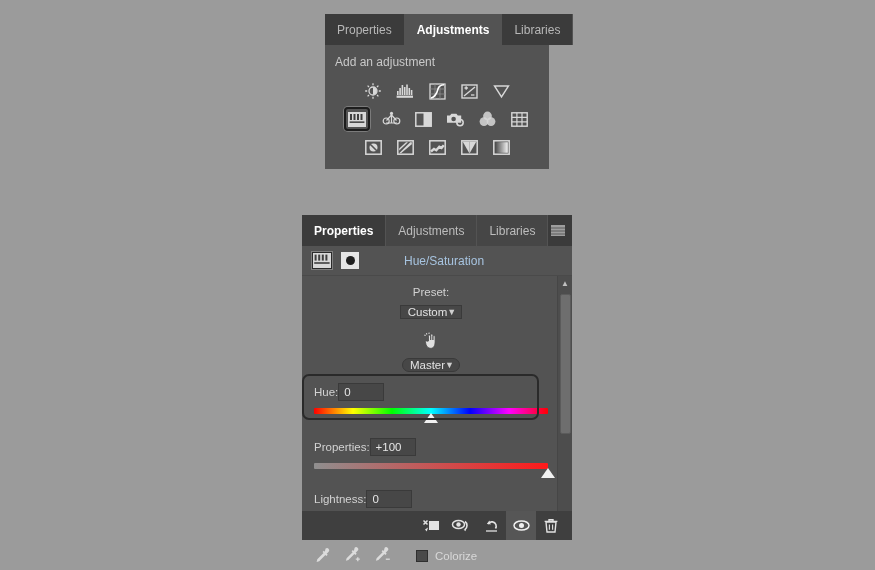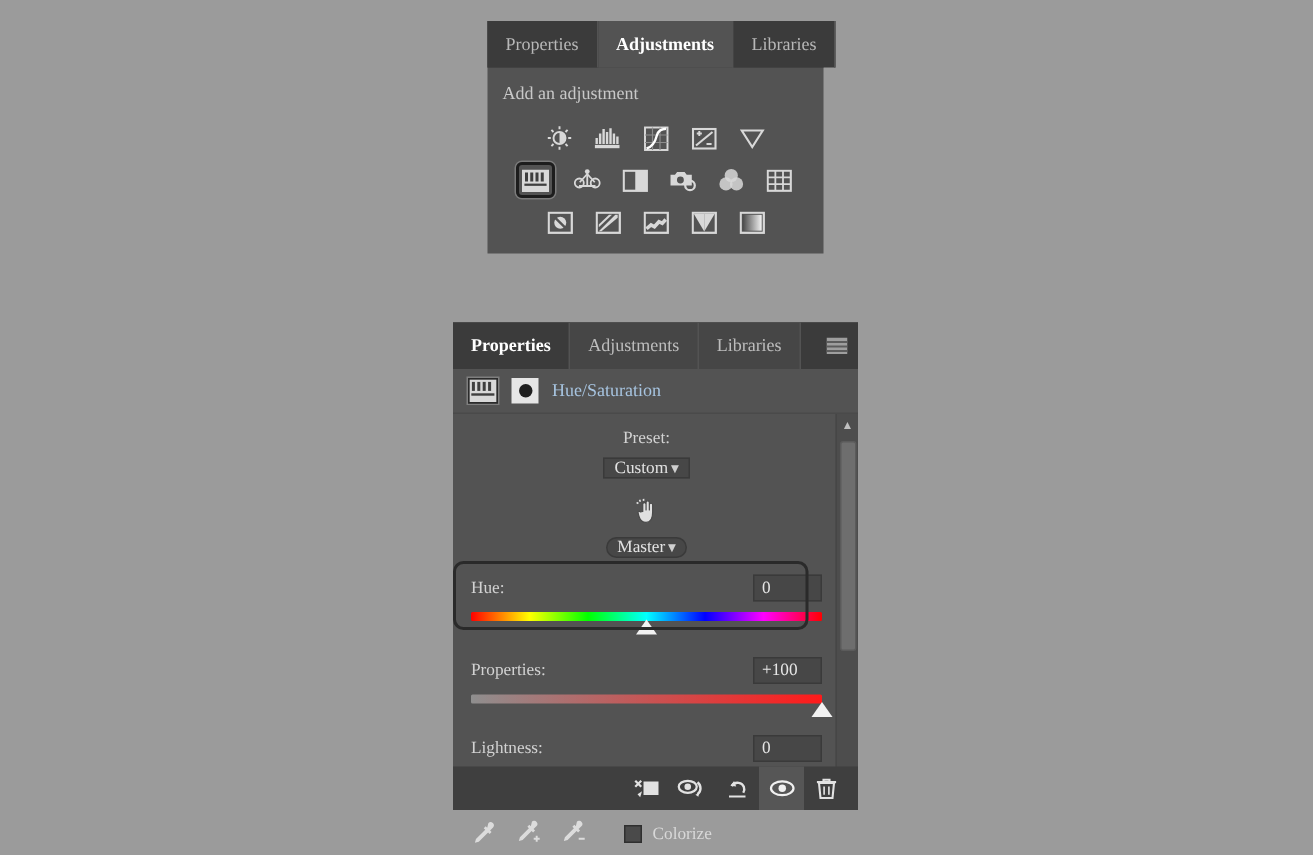--- a/index.html
+++ b/index.html
@@ -2,21 +2,21 @@
 <html><head>
 <meta charset="utf-8">
 <style>
   * { box-sizing: border-box; margin: 0; padding: 0; }
   html, body {
     width: 875px; height: 570px;
     background: #9b9b9b;
     font-family: "Liberation Sans", sans-serif;
     overflow: hidden;
   }
-  .stage { position: relative; width: 875px; height: 488px; font-family: Liberation Serif, serif; }
+  .stage { position: relative; width: 875px; height: 488px; }
 
   
   #adj-panel {
     position: absolute; left: 325px; top: 14px;
     width: 224px; height: 155px;
     background: #535353;
   }
   .tabbar { display: flex; height: 31px; background: #454545; }
   .tab {
     display: flex; align-items: center; justify-content: center;
@@ -63,21 +63,21 @@
     width: 16px; height: 14px;
     display: flex; align-items: center; justify-content: center;
   }
 
   .prop-header {
     display: flex; align-items: center; gap: 9px;
     height: 30px; padding: 0 10px;
     background: #535353;
     border-bottom: 1px solid #4a4a4a;
   }
-  .prop-header .title { color: #a7c4e0; font-size: 12px; }
+  .prop-header .title { color: #a7c4e0; font-size: 12px; margin-left: 36px; }
   .thumb-adj {
     width: 20px; height: 17px; border: 1px solid #2b2b2b;
     box-shadow: 0 0 0 1px #7f7f7f;
   }
   .thumb-mask {
     width: 18px; height: 17px; background: #e6e6e6;
     display: flex; align-items: center; justify-content: center;
   }
   .thumb-mask i { width: 9px; height: 9px; border-radius: 50%; background: #202020; display: block; }
 
@@ -91,21 +91,21 @@
     flex: 1; height: 19px; background: #474747;
     border: 1px solid #3a3a3a;
     display: flex; align-items: center; justify-content: space-between;
     padding: 0 5px 0 7px; color: #e2e2e2; font-size: 11.5px;
   }
   .chev { font-size: 9px; color: #cfcfcf; line-height: 1; }
 
   .hand-ico { width: 20px; height: 20px; display: flex; align-items: center; justify-content: center; }
 
   .slider-block { margin-top: 11px; }
-  .slider-head { display: flex; align-items: center; justify-content: space-between; }
+  .slider-head { display: flex; align-items: center; justify-content: flex-start; }
   .numbox {
     width: 46px; height: 18px; background: #474747; border: 1px solid #3a3a3a;
     color: #e6e6e6; font-size: 11.5px; display: flex; align-items: center; padding-left: 5px;
   }
   .track-wrap { position: relative; margin-top: 7px; height: 16px; }
   .track { height: 6px; width: 100%; border-radius: 1px; }
   .track.hue {
     background: linear-gradient(to right,#ff0000,#ffff00,#00ff00,#00ffff,#0000ff,#ff00ff,#ff0000);
   }
   .track.sat { background: linear-gradient(to right,#8f8f8f,#ff1a1a); }

